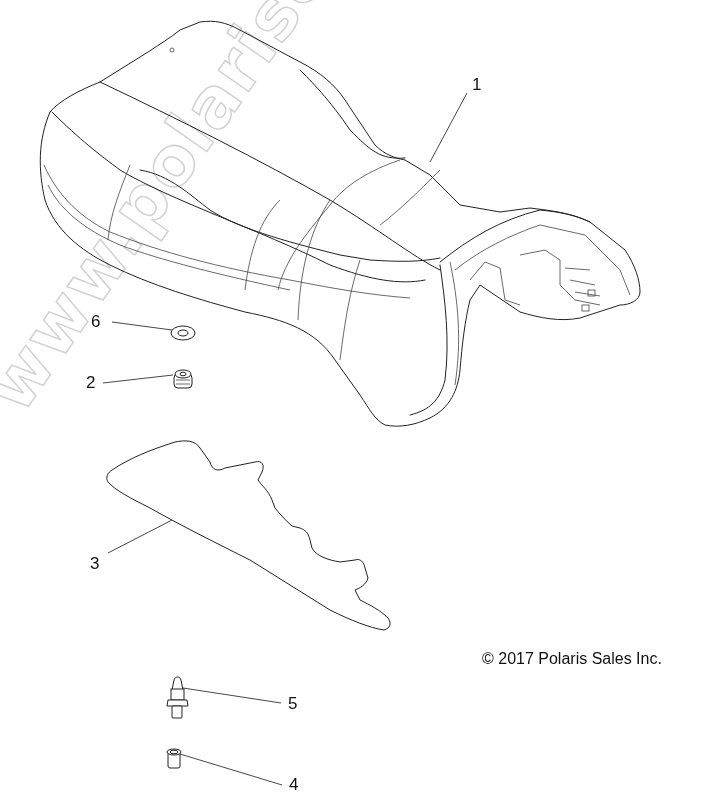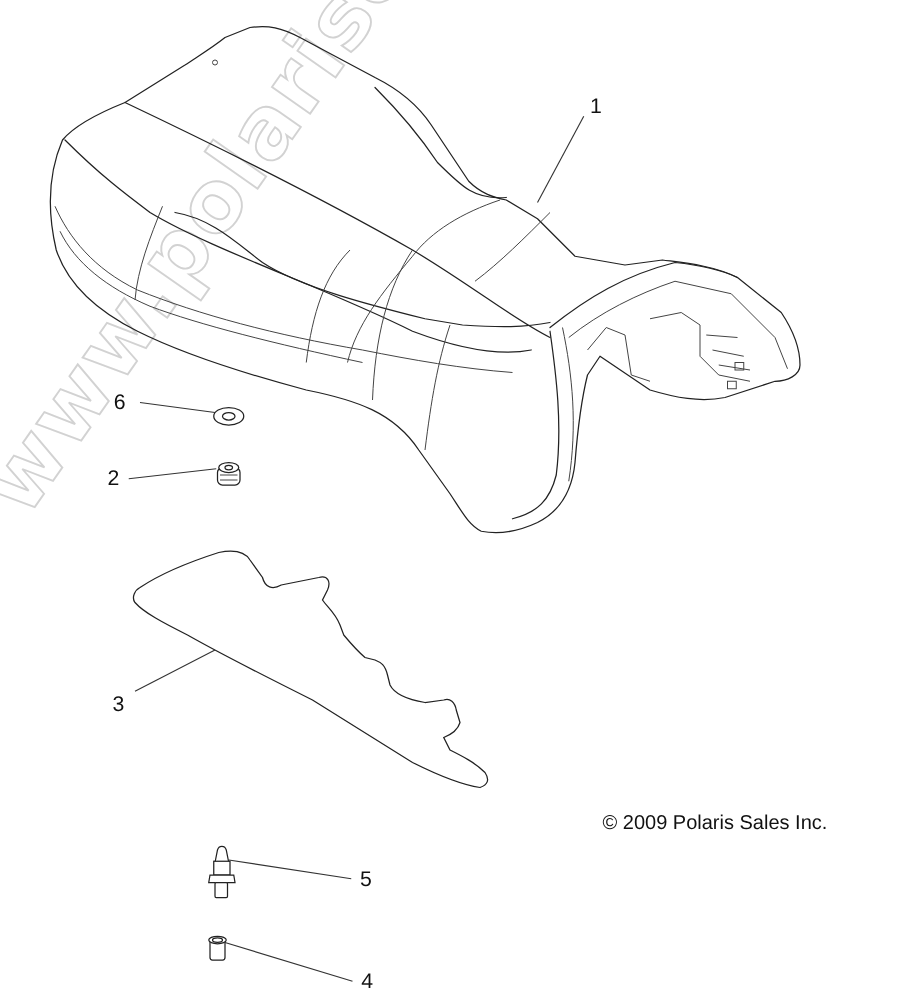--- a/index.html
+++ b/index.html
@@ -89,14 +89,14 @@
     </g>
   </svg>
 
   <div class="callout" style="left:472px;top:76px;">1</div>
   <div class="callout" style="left:86px;top:374px;">2</div>
   <div class="callout" style="left:90px;top:555px;">3</div>
   <div class="callout" style="left:289px;top:776px;">4</div>
   <div class="callout" style="left:288px;top:695px;">5</div>
   <div class="callout" style="left:91px;top:313px;">6</div>
 
-  <div class="copyright">© 2009 Polaris Sales Inc.</div>
+  <div class="copyright">© 2017 Polaris Sales Inc.</div>
 </div>
 
 </body></html>

